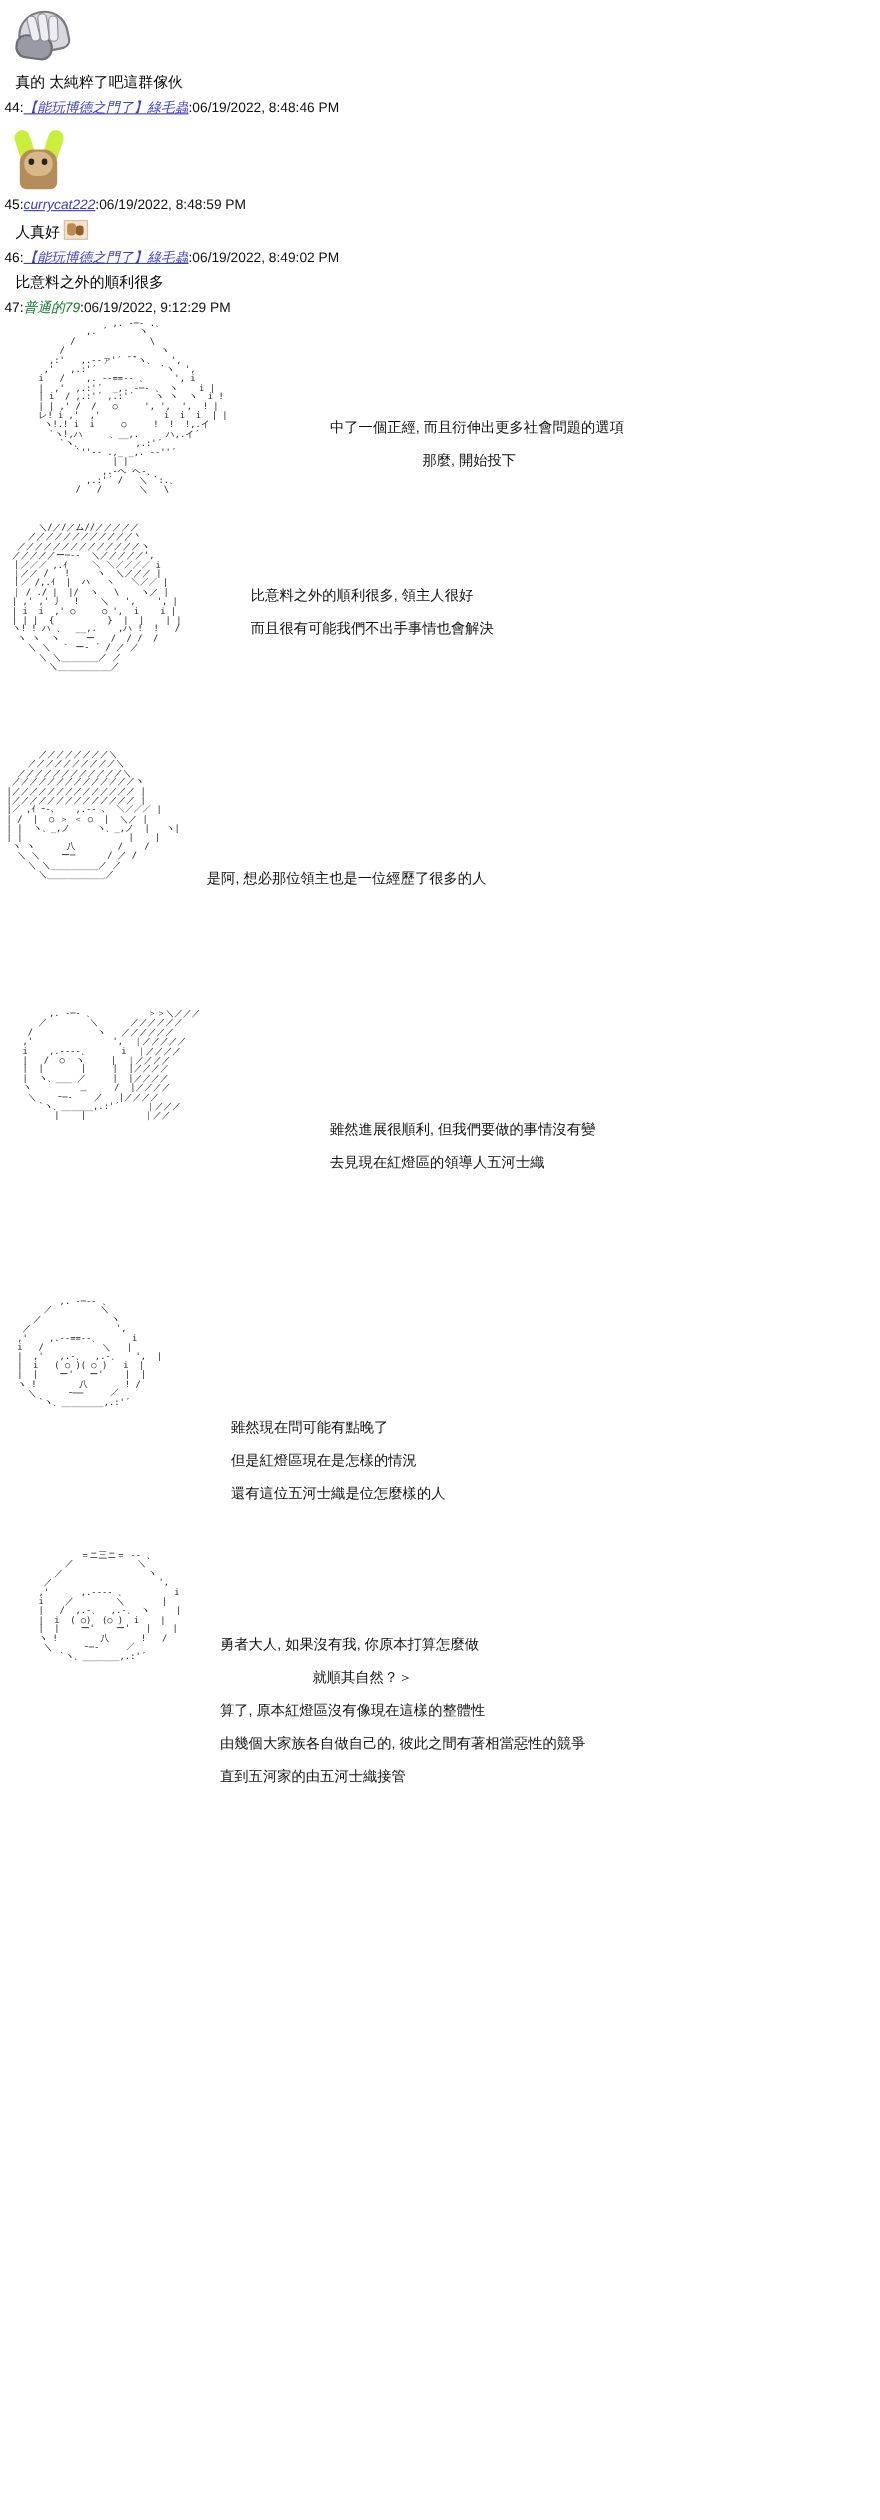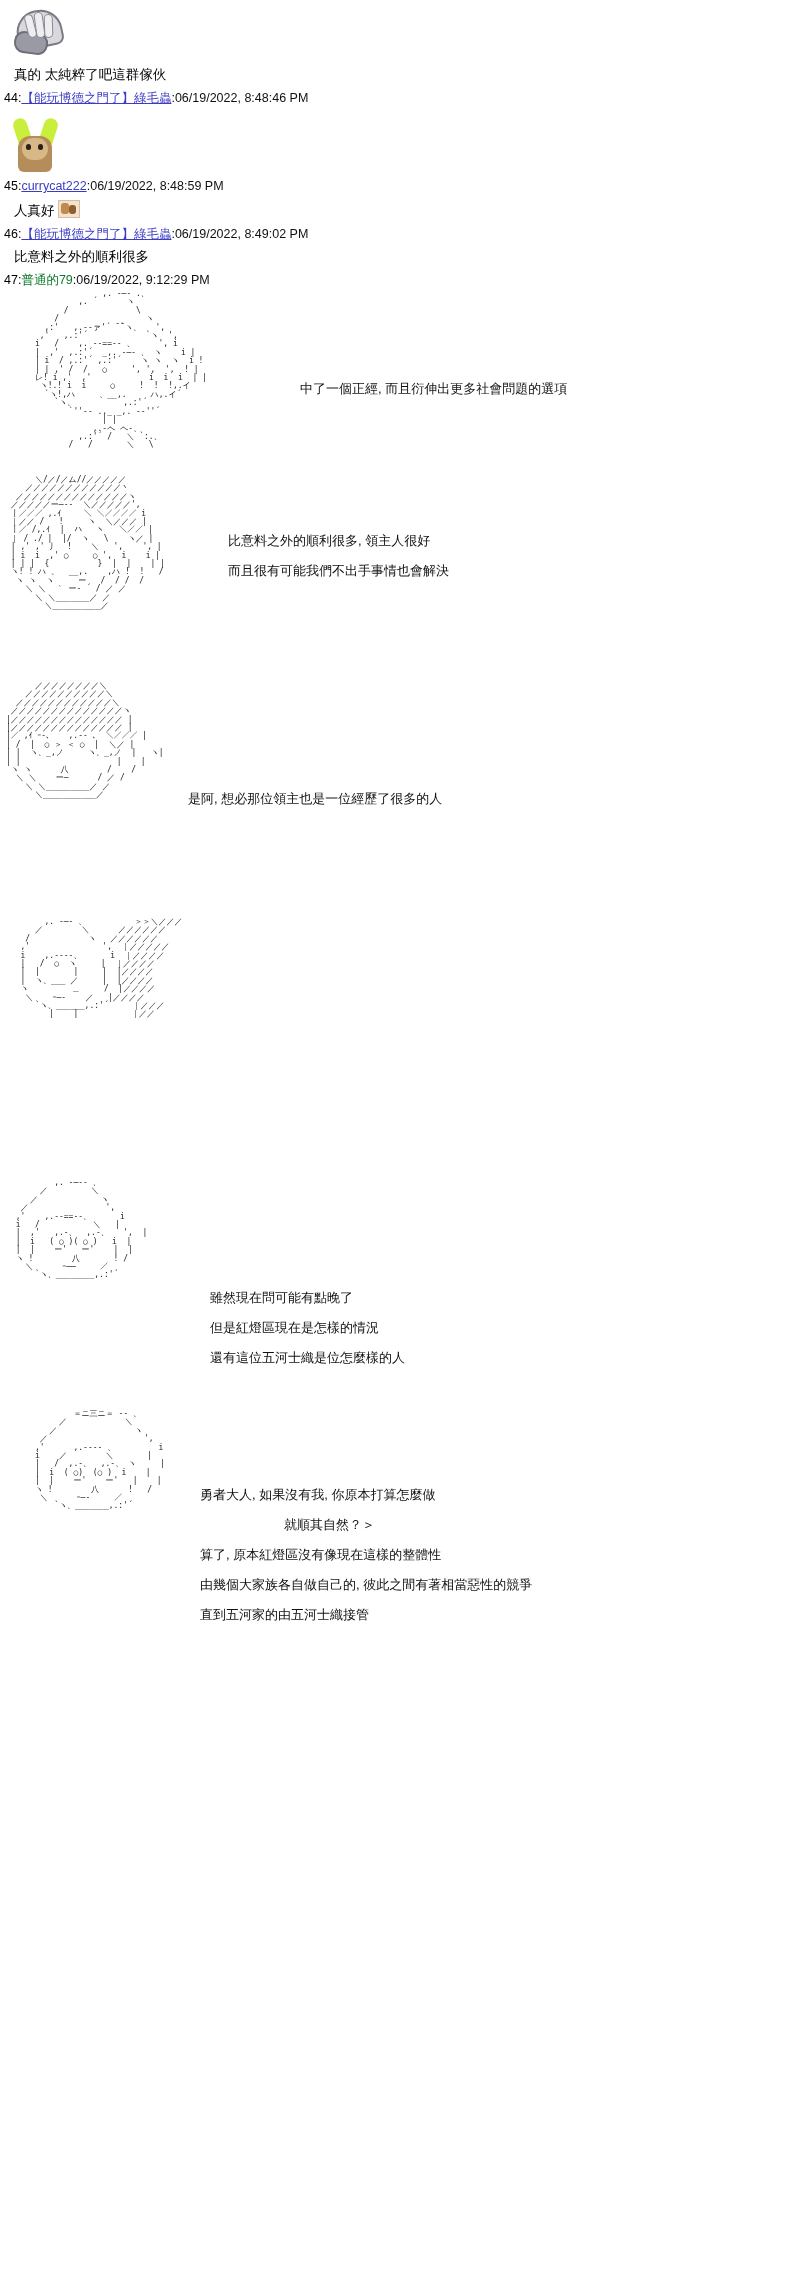--- a/index.html
+++ b/index.html
@@ -24,20 +24,21 @@
     line-height: 16px;
     color: #000;
     padding: 2px 0 2px 4px;
     white-space: nowrap;
   }
   .post-num { color: #000; }
   .post-author {
     color: #3b3bc4;
     text-decoration: underline;
     cursor: pointer;
+    font-style: italic;
   }
   .post-author.green {
     color: #0b7a28;
     text-decoration: none;
   }
   .post-date { color: #111; }
   .post-text { padding: 4px 0 4px 14px; font-size: 13.5px; }
   
   .emote {
     display: inline-block;
@@ -215,20 +216,21 @@
        ヽ!.! i  i     ○     !  !  !,.イ
         `ヽ!,ハ     、__,.     ハ,.イ´
           `ヽ、          ,.:'´
              `''‐- .,_ _,. -‐''´
                     | |
                   ,.-ヘ ヘ-、
                ,.:'´ /   ＼ `:.、
              /   /       ＼   \</pre>
         <div class="aa-lines dlg1">
           <div>中了一個正經, 而且衍伸出更多社會問題的選項</div>
+          <div class="indent">那麼, 開始投下</div>
         </div>
       </div>
       <div class="aa-block" style="height: 200px;">
         <pre class="aa">      ＼/／/／ム//／／／／／
     ／／／／／／／／／／／／丶
   ／／／／／／／／／／／／／／ヽ
  ／／／／／ー─‐-  ＼／／／／／',
  ｜／／／ ,.ｲ  　 ＼ ＼／／／／ i
  ｜／／ /   !     ヽ  ＼／／／ |
  ｜／ /,.ｲ  |  ハ   ヽ   ＼／／ |
@@ -271,20 +273,24 @@
     /            ヽ   ／／／／／／
    ,'               ',  ｜／／／／／
    i    ,.-‐‐-、      i  ｜／／／／
    |   /  ○  ヽ     |  ｜／／／／
    |  |       |     |  |／／／／
    |  ヽ、___ ／     |  |／／／／
    ヽ         ＿     /  |／／／／
     ＼    ｰ─‐    ／   |／／／／
       `ヽ、______,.:'´     ｜／／／
          |    |           ｜／／</pre>
+        <div class="aa-lines dlg4">
+          <div>雖然進展很順利, 但我們要做的事情沒有變</div>
+          <div>去見現在紅燈區的領導人五河士織</div>
+        </div>
       </div>
       <div class="aa-block" style="height: 225px;">
         <pre class="aa">          ,. -─‐- 、
        ／         ＼
      ／             ヽ
    ／                ',
   ,'    ,.-‐==‐-、      i
   i   /           ＼   |
   |  ,'   ,.-、  ,.-、   ',  |
   |  i   ( ○ )( ○ )   i  |

